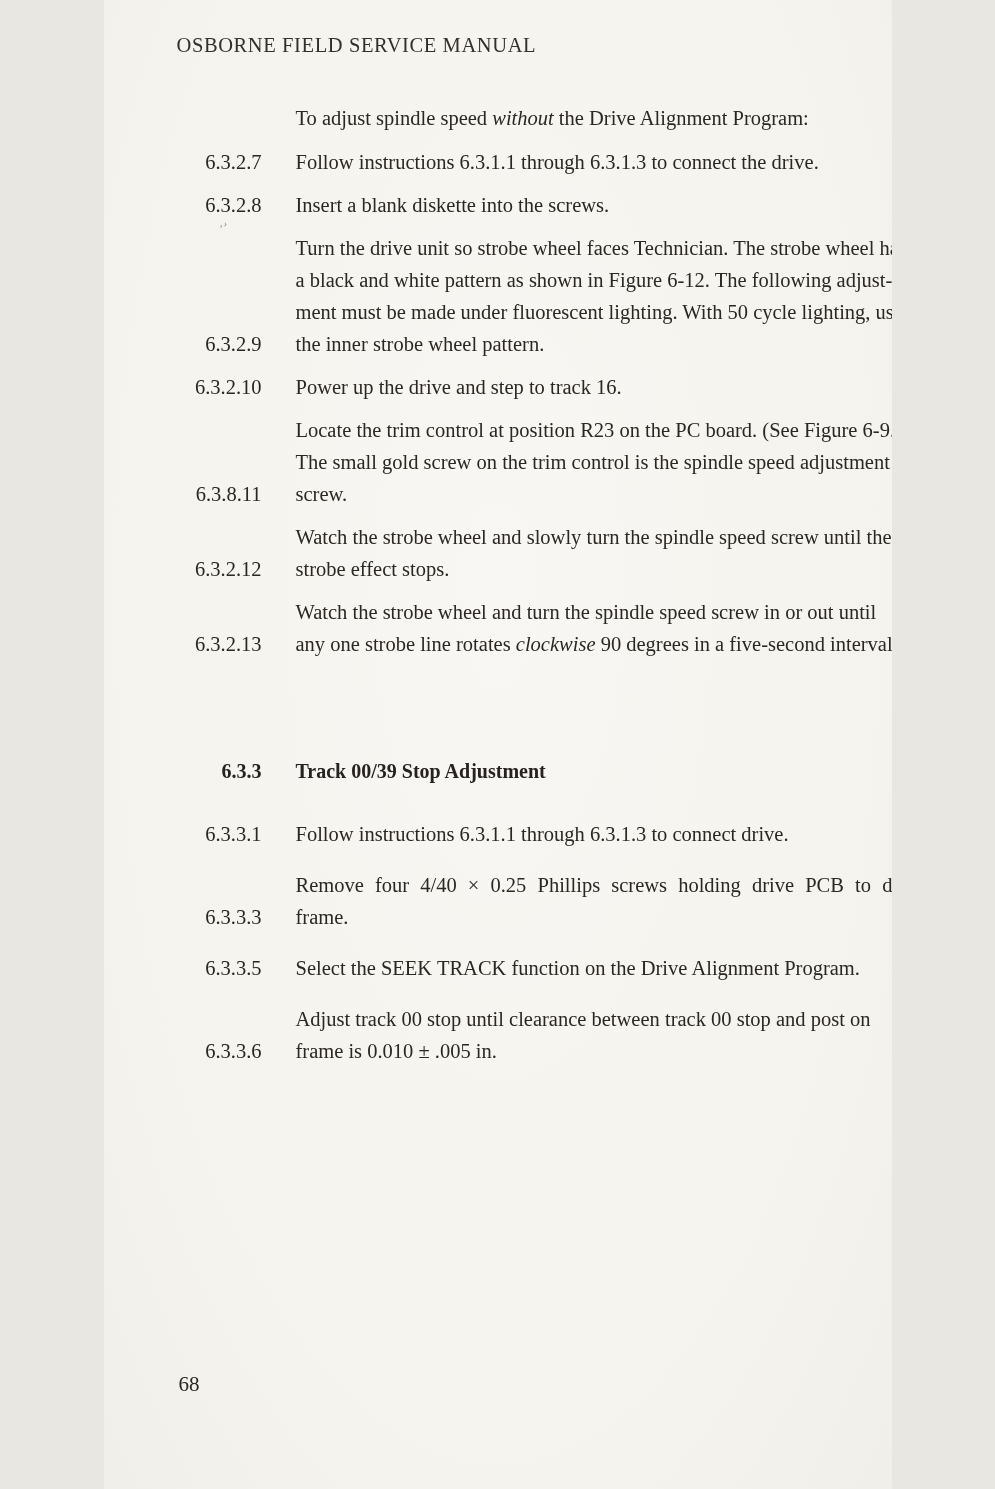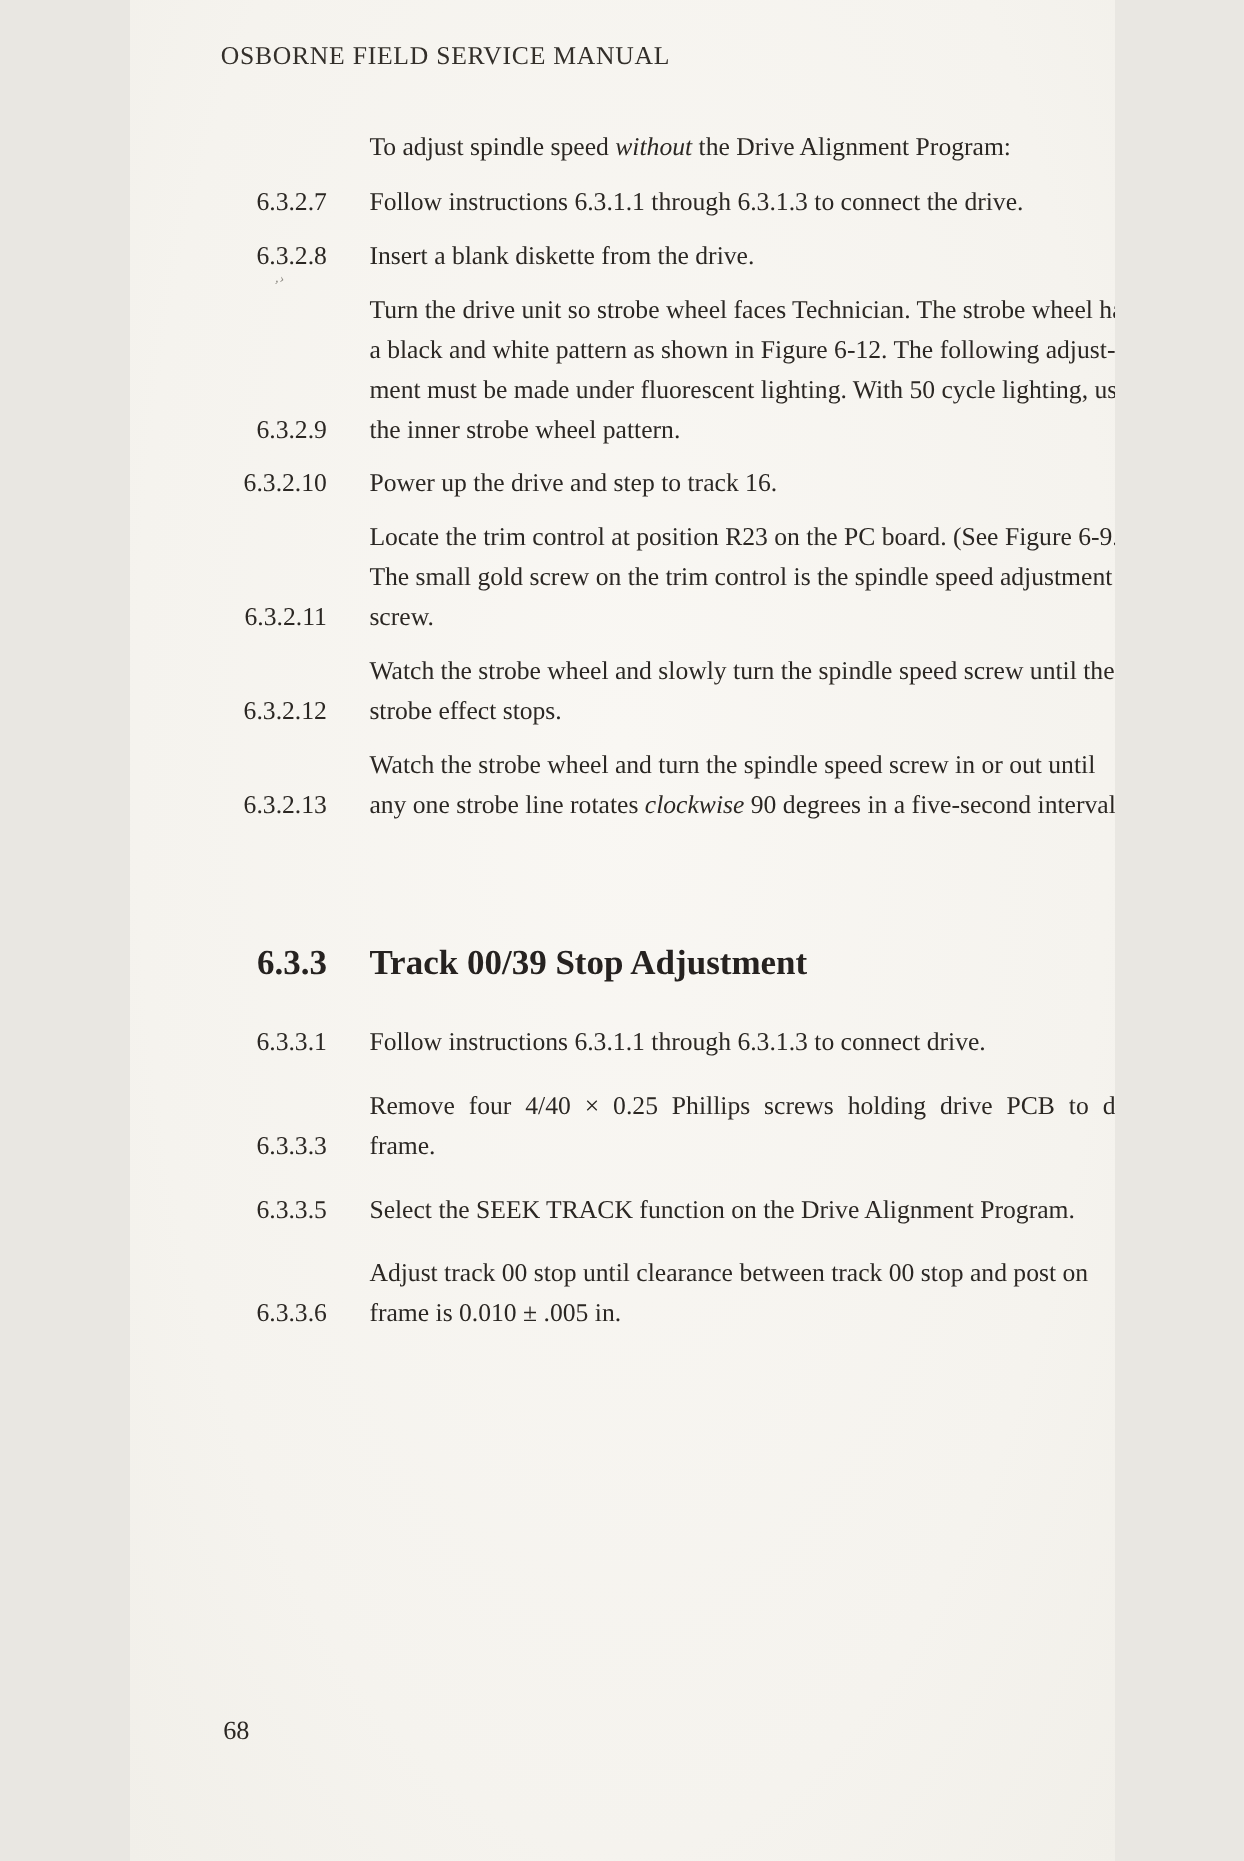--- a/index.html
+++ b/index.html
@@ -58,21 +58,21 @@
   .intro-row { margin: 10px 0 12px 0; }
   .sec1 .row { margin-bottom: 11px; }
   .sec2 .row { margin-bottom: 19px; }
   .heading-row {
     margin-top: 94px;
     margin-bottom: 30px;
   }
   .heading-row .num-col,
   .heading-row .txt-col {
     font-weight: bold;
-    font-size: 28px;
+    font-size: 20px;
     line-height: 34px;
     color: #262220;
   }
   .wide-space { word-spacing: 6px; }
   em { font-style: italic; }
   .folio {
     position: absolute;
     left: 75px;
     top: 1372px;
     font-size: 21px;
@@ -107,35 +107,35 @@
       <div class="txt-col"><span>To adjust spindle speed </span><em>without</em><span> the Drive Alignment Program:</span></div>
     </div>
 
     <div class="sec1">
       <div class="row">
         <div class="num-col">6.3.2.7</div>
         <div class="txt-col"><span>Follow instructions 6.3.1.1 through 6.3.1.3 to connect the drive.</span></div>
       </div>
       <div class="row">
         <div class="num-col">6.3.2.8</div>
-        <div class="txt-col"><span>Insert a blank diskette from the drive.</span></div>
+        <div class="txt-col"><span>Insert a blank diskette into the screws.</span></div>
       </div>
       <div class="row">
         <div class="num-col">6.3.2.9</div>
         <div class="txt-col"><span>Turn the drive unit so strobe wheel faces Technician. The strobe wheel has
 a black and white pattern as shown in Figure 6-12. The following adjust-
 ment must be made under fluorescent lighting. With 50 cycle lighting, use
 the inner strobe wheel pattern.</span></div>
       </div>
       <div class="row">
         <div class="num-col">6.3.2.10</div>
         <div class="txt-col"><span>Power up the drive and step to track 16.</span></div>
       </div>
       <div class="row">
-        <div class="num-col">6.3.2.11</div>
+        <div class="num-col">6.3.8.11</div>
         <div class="txt-col"><span>Locate the trim control at position R23 on the PC board. (See Figure 6-9.)
 The small gold screw on the trim control is the spindle speed adjustment
 screw.</span></div>
       </div>
       <div class="row">
         <div class="num-col">6.3.2.12</div>
         <div class="txt-col"><span>Watch the strobe wheel and slowly turn the spindle speed screw until the
 strobe effect stops.</span></div>
       </div>
       <div class="row">

